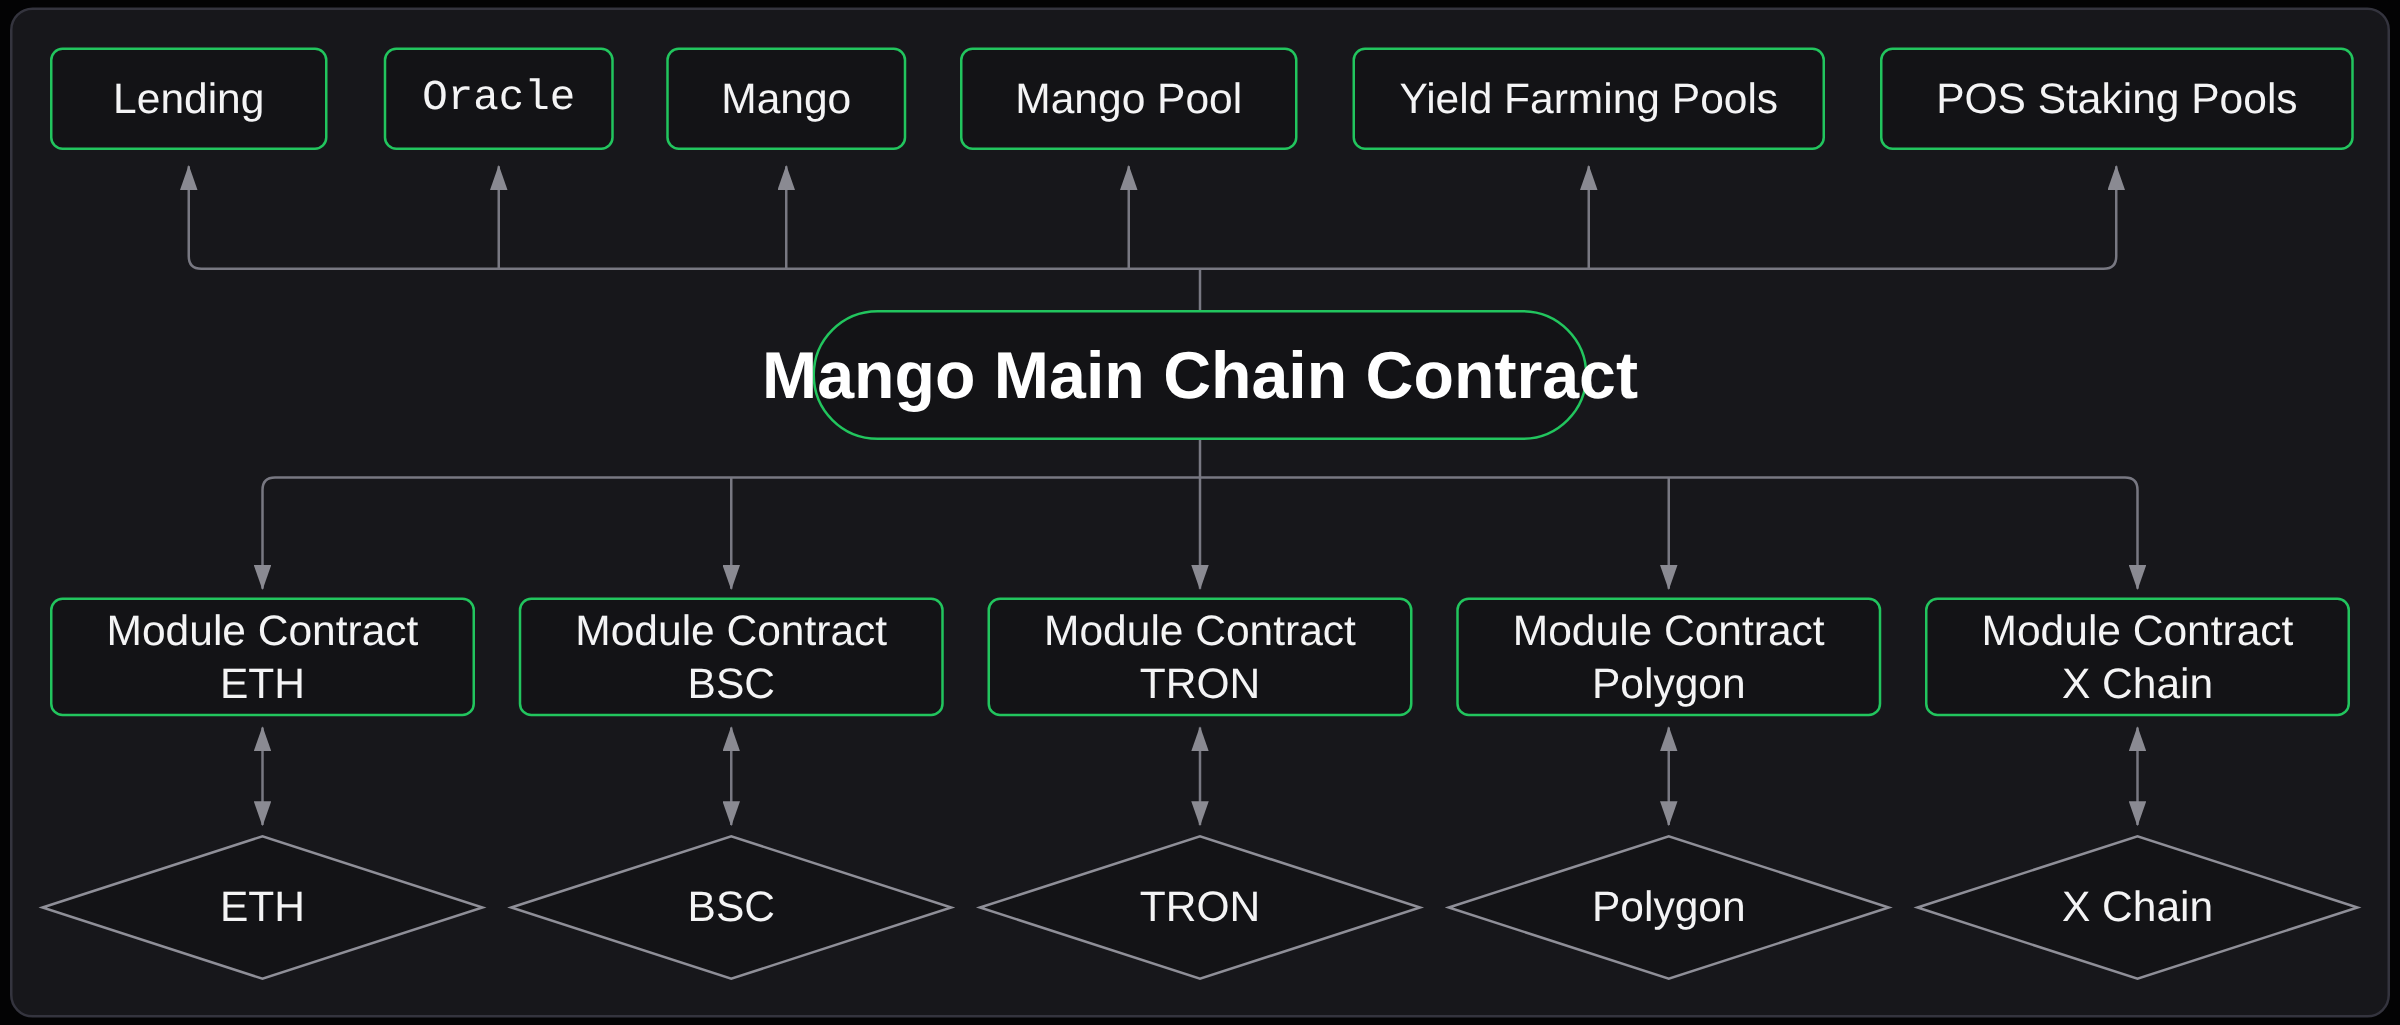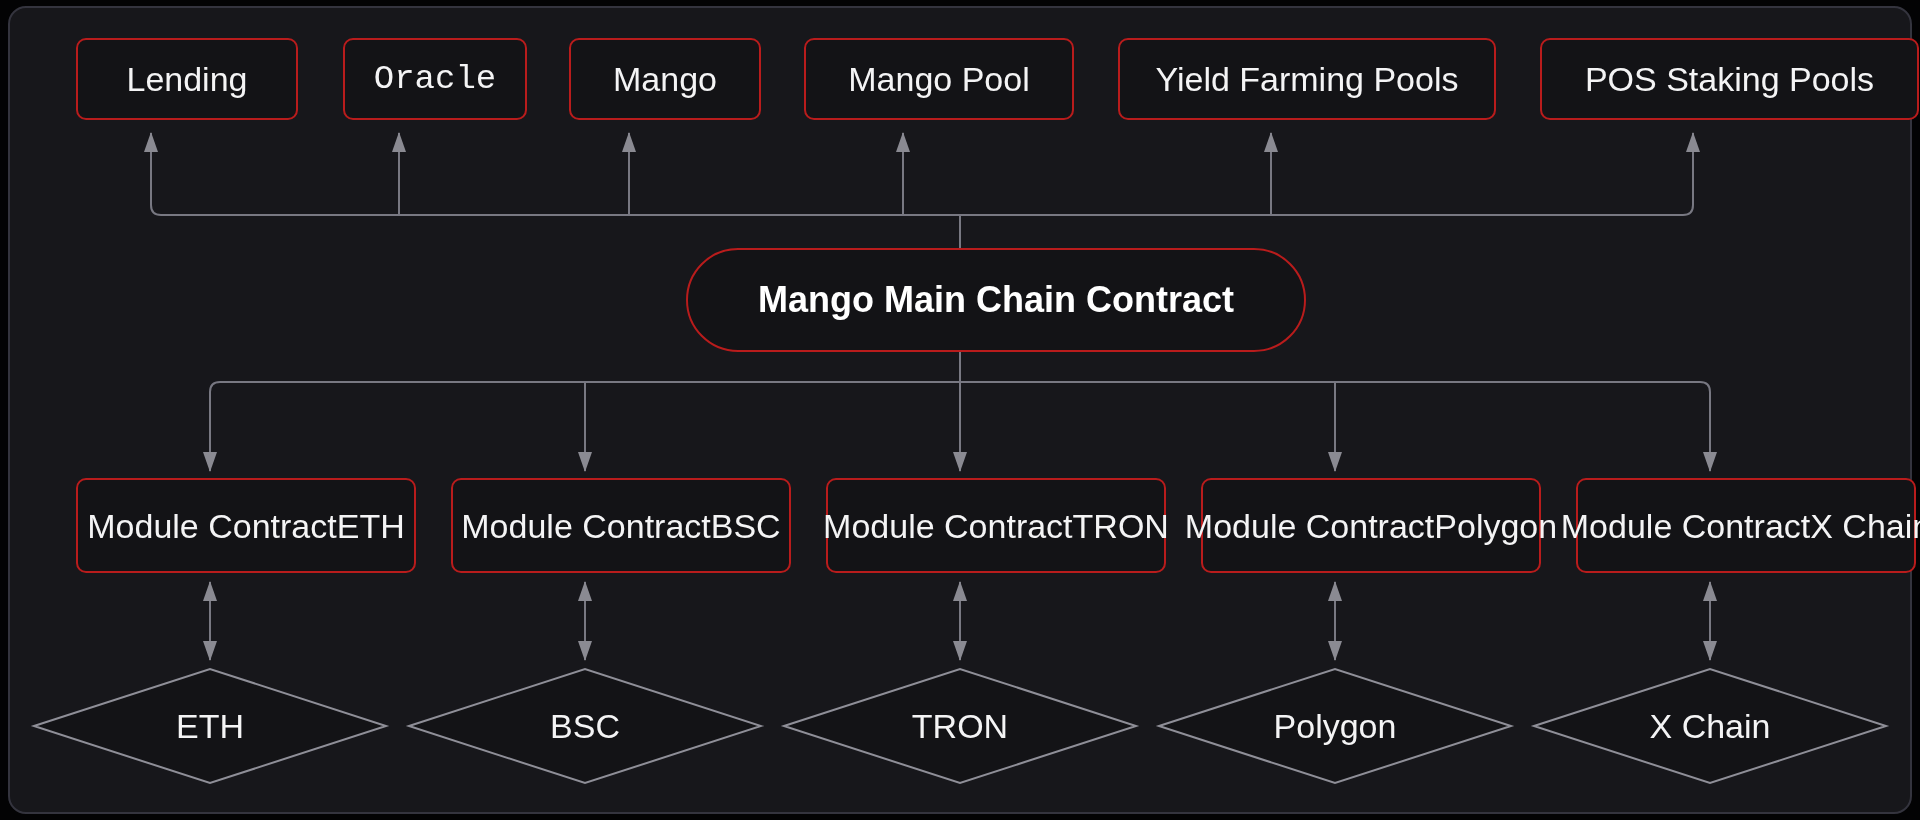--- a/index.html
+++ b/index.html
@@ -23,53 +23,52 @@
     border: 2px solid #34343e;
     border-radius: 18px;
   }
 
   svg.wires { position: absolute; left: 0; top: 0; }
 
   .node {
     position: absolute;
     box-sizing: border-box;
     background: #131316;
-    border: 2px solid #b91c1c;
+    border: 2px solid #22c55e;
     border-radius: 10px;
     color: #f4f4f5;
     font-size: 34px;
     display: flex;
     align-items: center;
     justify-content: center;
     text-align: center;
     white-space: nowrap;
-    margin-left: 36px;
   }
 
   
   .trow { top: 38px; height: 82px; }
   .tn0 { left: 40px;   width: 222px; }
   .tn1 { left: 307px;  width: 184px; font-family: Liberation Mono, monospace; }
   .tn2 { left: 533px;  width: 192px; }
   .tn3 { left: 768px;  width: 270px; }
   .tn4 { left: 1082px; width: 378px; }
   .tn5 { left: 1504px; width: 379px; }
 
   
   .main-node {
     left: 650px; top: 248px;
     width: 620px; height: 104px;
     border-radius: 52px;
     font-weight: bold;
-    font-size: 36px;
+    font-size: 53px;
     color: #ffffff;
   }
 
   
-  .mrow { top: 478px; height: 95px; line-height: 42px; }
+  .mrow { top: 478px; height: 95px; flex-direction: column; line-height: 42px; }
   .mn0 { left: 40px;   width: 340px; }
   .mn1 { left: 415px;  width: 340px; }
   .mn2 { left: 790px;  width: 340px; }
   .mn3 { left: 1165px; width: 340px; }
   .mn4 { left: 1540px; width: 340px; }
 
   
   .dlabel {
     position: absolute;
     top: 726px;

